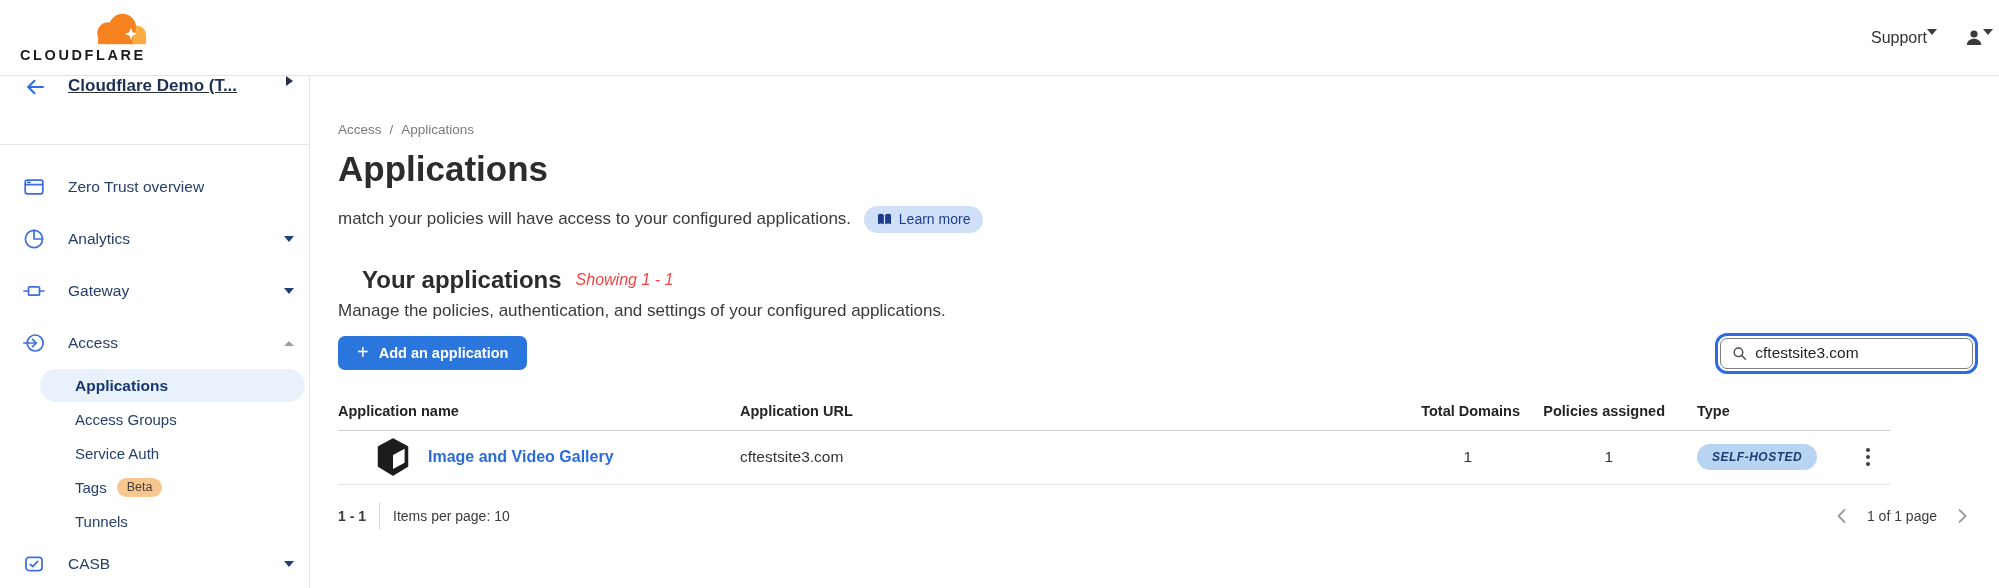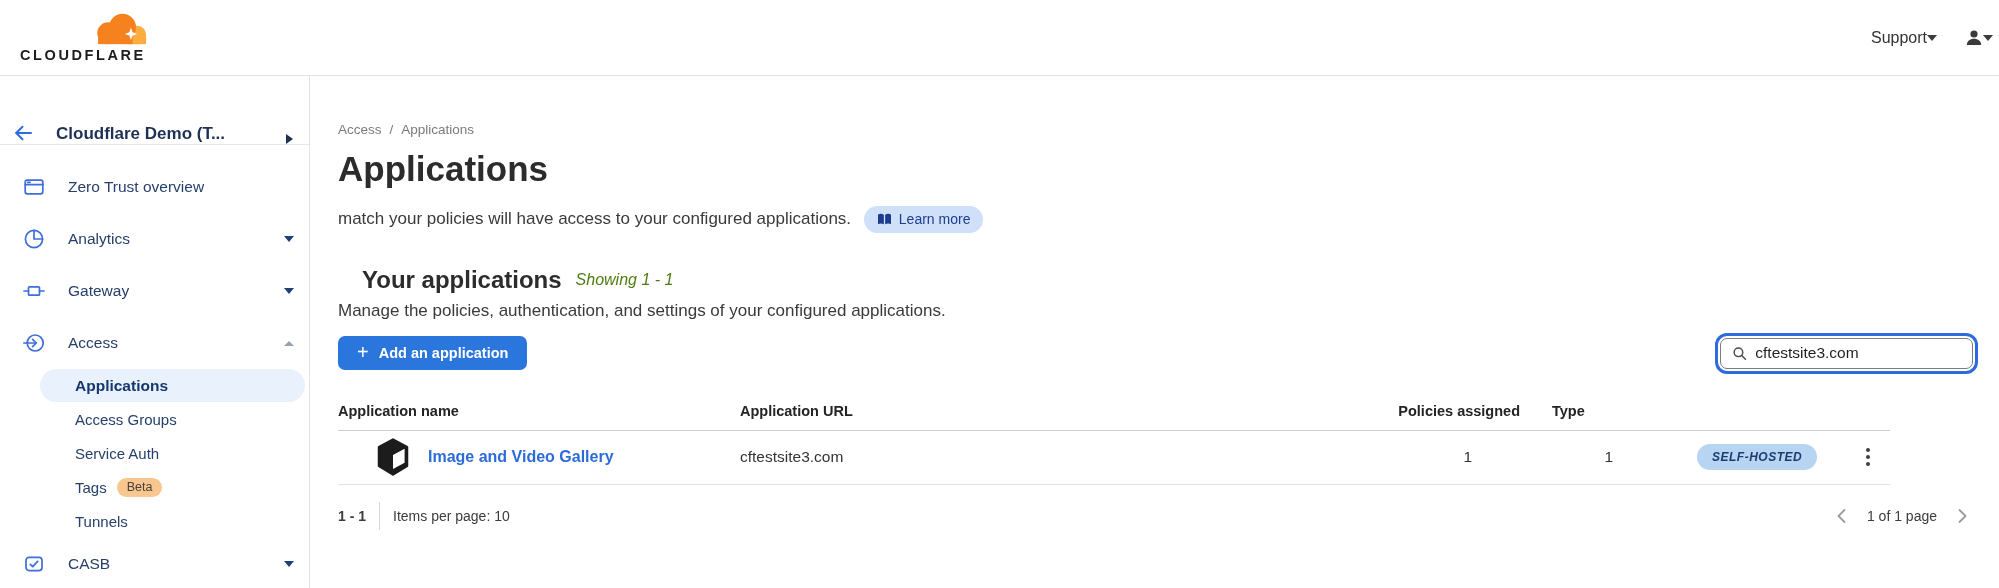--- a/index.html
+++ b/index.html
@@ -6,33 +6,33 @@
   html,body { width:1999px; height:588px; overflow:hidden; background:#fff;
     font-family:"Liberation Sans","DejaVu Sans",sans-serif; color:#2e2e2e; }
 
   
   .topbar { height:76px; display:flex; align-items:center; justify-content:space-between;
     border-bottom:1px solid #e3e3e3; background:#fff; }
   .logo { margin-left:20px; width:132px; display:flex; flex-direction:column; align-items:flex-end; cursor:pointer; }
   .logo svg { display:block; }
   .brand { width:100%; font-size:14.5px; font-weight:bold; letter-spacing:2.6px; color:#1d1d1d; margin-top:1px; }
   .topbar-right { display:flex; align-items:center; gap:28px; margin-right:6px; }
-  .support, .account-menu { display:flex; align-items:center; gap:0; cursor:pointer; }
+  .support, .account-menu { display:flex; gap:0; cursor:pointer; }
   .support-label { font-size:16px; color:#333; }
   .tri-down-dark { width:0; height:0; border-left:5.5px solid transparent; border-right:5.5px solid transparent;
     border-top:6.5px solid #3c3c3c; }
 
   
   .body { display:flex; height:512px; }
   .sidebar { width:310px; min-width:310px; border-right:1px solid #e3e3e3; background:#fff; }
   main { flex:1; padding:47px 21px 0 28px; }
 
   
-  .side-head { height:69px; display:flex; align-items:flex-end; padding:0 16px 0 12px;
-    border-bottom:1px solid #e8e8e8; }
+  .side-head { height:69px; display:flex; align-items:flex-start; padding:0 16px 0 24px;
+    border-bottom:1px solid #e8e8e8;text-decoration:underline; }
   .side-title { margin-left:22px; font-size:17px; font-weight:bold; color:#1e3154; white-space:nowrap; }
   .tri-right { width:0; height:0; border-top:5.5px solid transparent; border-bottom:5.5px solid transparent;
     border-left:7px solid #22304d; margin-left:auto; }
   nav { margin-top:16px; }
   .nav-item { height:52px; display:flex; align-items:center; padding:0 15px 0 23px; cursor:pointer; }
   .nav-item svg { flex:none; }
   .nav-label { margin-left:23px; font-size:15.5px; color:#27406b; }
   .nav-caret { margin-left:auto; }
   .tri-down-navy { width:0; height:0; border-left:5px solid transparent; border-right:5px solid transparent;
     border-top:6px solid #1f4076; }
@@ -48,21 +48,21 @@
   
   .breadcrumb { font-size:13.5px; color:#7a7a7a; display:flex; gap:8px; line-height:14px; }
   .breadcrumb .crumb { cursor:pointer; }
   h1 { margin-top:12px; font-size:35px; line-height:40px; font-weight:bold; color:#2c2c2c; }
   .desc { margin-top:14px; font-size:17px; line-height:32.5px; color:#3a3a3a; }
   .learn-pill { display:inline-flex; align-items:center; gap:7px; height:27px; padding:0 13px;
     margin-left:8px; background:#cfe0f8; color:#1c3d8f; font-size:14px; font-weight:500;
     border-radius:14px; vertical-align:middle; cursor:pointer; }
   .h2row { margin-top:30px; display:flex; align-items:center; gap:14px;margin-left:24px; }
   h2 { font-size:24px; line-height:28px; font-weight:bold; color:#2c2c2c; }
-  .showing { font-size:16px; font-style:italic; color:#4d7c0f; }
+  .showing { font-size:16px; font-style:italic; color:#ef4444; }
   .manage { margin-top:7px; font-size:17px; line-height:20px; color:#3a3a3a; }
 
   .toolbar { margin-top:15px; display:flex; align-items:center; justify-content:space-between; height:35px; }
   .add-btn { display:flex; align-items:center; height:34px; padding:0 19px; background:#2a76dd; border:none;
     border-radius:7px; color:#fff; font-size:14.5px; font-weight:bold;
     font-family:"Liberation Sans","DejaVu Sans",sans-serif; cursor:pointer; }
   .plus-glyph { font-size:20px; font-weight:400; margin-right:10px; line-height:1; position:relative; top:-1px; }
   .search-box { display:flex; align-items:center; gap:8px; width:253px; height:31px; padding:0 11px;
     border:1px solid #7d7d7d; border-radius:7px; outline:3px solid #2e6bdf; outline-offset:2px;
     margin-right:5px; background:#fff; }
@@ -237,20 +237,21 @@
             <path d="M10.8 10.8 15 15"></path>
         </svg>
         <input type="text" value="cftestsite3.com" style="">
       </div>
     </div>
 
     <div class="apps-table">
       <div class="thead">
         <div>Application name</div>
         <div>Application URL</div>
+        <div class="th-right">Total Domains</div>
         <div class="th-right">Policies assigned</div>
         <div class="th-type">Type</div>
         <div></div>
       </div>
       <div class="trow">
         <div class="cell-name">
           <svg width="34" height="38" viewBox="0 0 34 38">
             <path d="M17 1.5 31 9v19L17 36.5 3 28V9z" fill="#1c1c1c" stroke="#1c1c1c" stroke-width="2.5" stroke-linejoin="round"></path>
             <path d="M17 17 28.6 10.8v14L17 31.1z" fill="#ffffff"></path>
           </svg>

